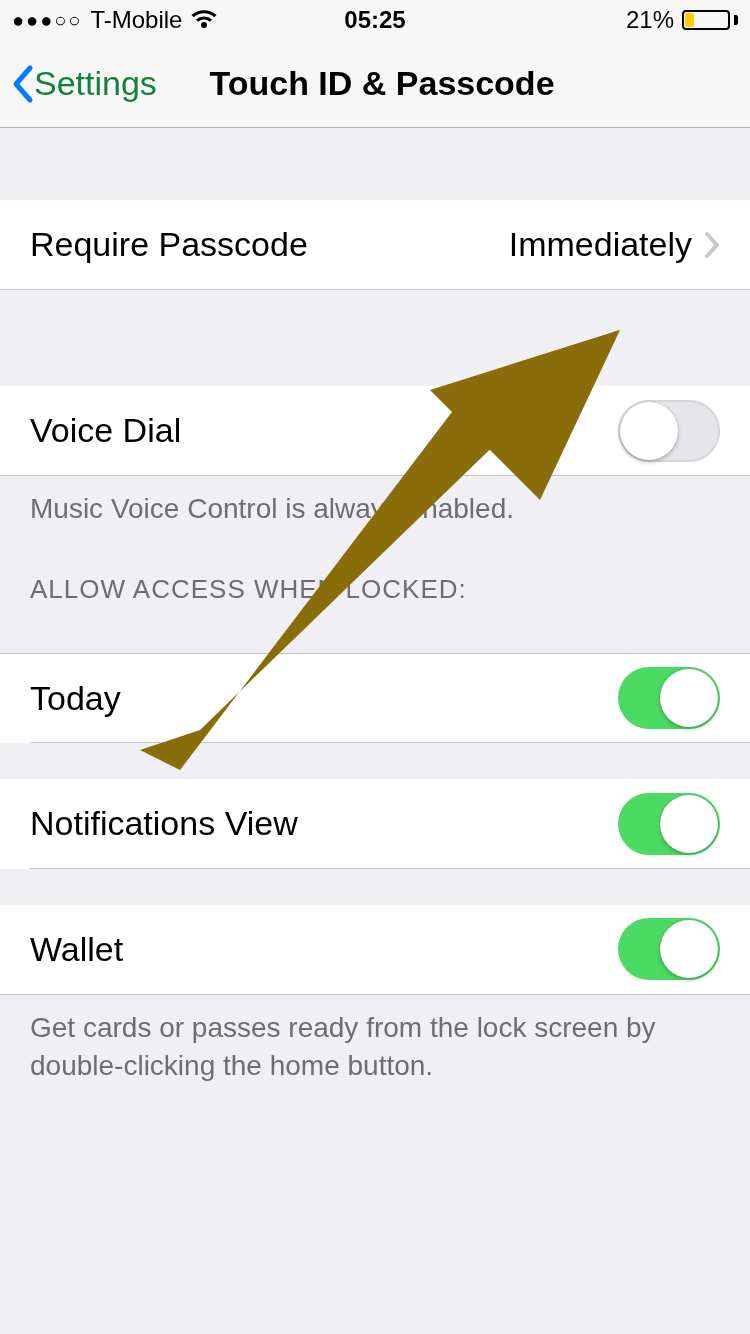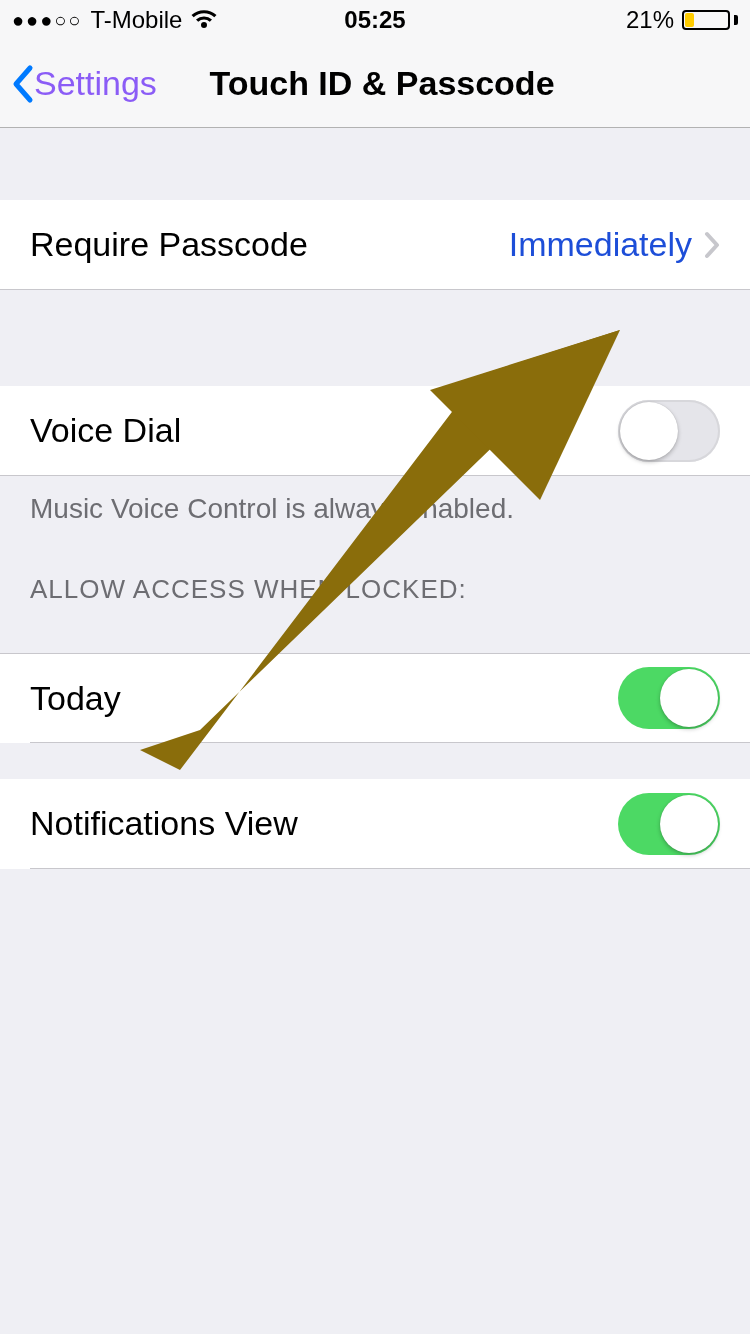--- a/index.html
+++ b/index.html
@@ -12,31 +12,31 @@
   .status-center { position: absolute; left: 0; right: 0; text-align: center; font-weight: 600; font-size: 24px; }
   .dots { letter-spacing: 2px; font-size: 20px; }
   .wifi-icon svg { display:block; }
   .battery { display:flex; align-items:center; gap:4px; }
   .battery-body { width: 48px; height: 20px; border: 2px solid #000; border-radius: 4px; position: relative; }
   .battery-cap { width: 4px; height: 10px; background: #000; border-radius: 0 2px 2px 0; }
   .battery-fill { position:absolute; left:1px; top:1px; bottom:1px; width: 21%; background: #ffcc00; border-radius:2px; }
 
   
   .nav-bar { height: 88px; background: #f7f7f8; border-bottom: 1px solid #b2b2b2; position: relative; display: flex; align-items: center; }
-  .back-button { display:flex; align-items:center; color:#8b5cf6; font-size: 34px; padding-left: 10px; }
+  .back-button { display:flex; align-items:center; color:#15803d; font-size: 34px; padding-left: 10px; }
   .back-chevron { width: 24px; height: 40px; }
   .nav-title { position:absolute; left:14px; right:0; text-align:center; font-size: 34px; font-weight: 600; pointer-events: none; }
 
   
   .group { }
   .group-spacer { height: 36px; }
   .cell { background:#fff; min-height: 90px; display:flex; align-items:center; padding: 0 30px; font-size: 34px; border-bottom: 1px solid #c8c7cc; margin-top: 36px; }
   .cell:first-child { border-top: 1px solid #c8c7cc; }
   .cell .label { flex: 1; }
-  .cell .value { color:#1d4ed8; font-size: 34px; margin-right: 12px; }
+  .cell .value { color:#000000; font-size: 34px; margin-right: 12px; }
   .chevron { width: 16px; height: 28px; }
   .footer { color:#6d6d72; font-size: 28px; padding: 14px 30px 10px 30px; line-height: 1.35; }
   .header { color:#6d6d72; font-size: 26px; padding: 36px 30px 12px 30px; letter-spacing: 1px; }
 
   
   .switch { width: 102px; height: 62px; border-radius: 31px; position: relative; background:#e5e5ea; box-shadow: inset 0 0 0 2px #d7d7db; flex-shrink: 0; }
   .switch.on { background:#4cd964; box-shadow:none; }
   .switch .knob { position:absolute; top:2px; left:2px; width:58px; height:58px; border-radius:50%; background:#fff; box-shadow: 0 2px 4px rgba(0,0,0,0.25), 0 0 1px rgba(0,0,0,0.2); transition: left .15s; }
   .switch.on .knob { left: 42px; }
   .cell.indent-divider { border-bottom: none; position: relative; }
@@ -113,20 +113,27 @@
       <div class="switch on">
           <div class="knob"></div>
         </div>
     </div>
     <div class="cell indent-divider">
       <span class="label">Notifications View</span>
       <div class="switch on">
           <div class="knob"></div>
         </div>
     </div>
+    <div class="cell">
+      <span class="label">Wallet</span>
+      <div class="switch on">
+          <div class="knob"></div>
+        </div>
+    </div>
+    <div class="footer">Get cards or passes ready from the lock screen by double-clicking the home button.</div>
   </div>
 
 
   <svg class="arrow-overlay" style="left:130px; top:300px;" width="500" height="480" viewBox="0 0 500 480">
     <g fill="#8a6d0b">
       <polygon points="10,450 70,430 380,130 490,30 350,75 50,470"></polygon>
       <polygon points="490,30 300,90 410,200"></polygon>
     </g>
   </svg>
 

